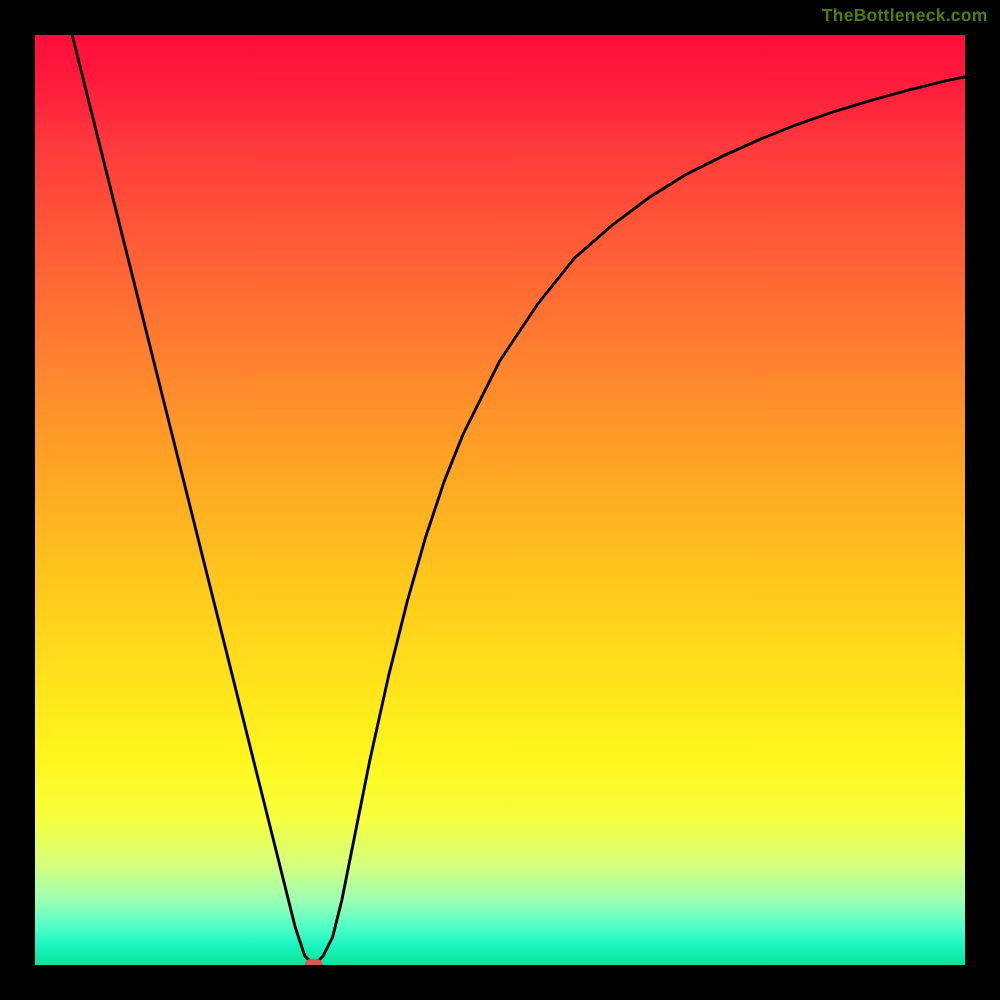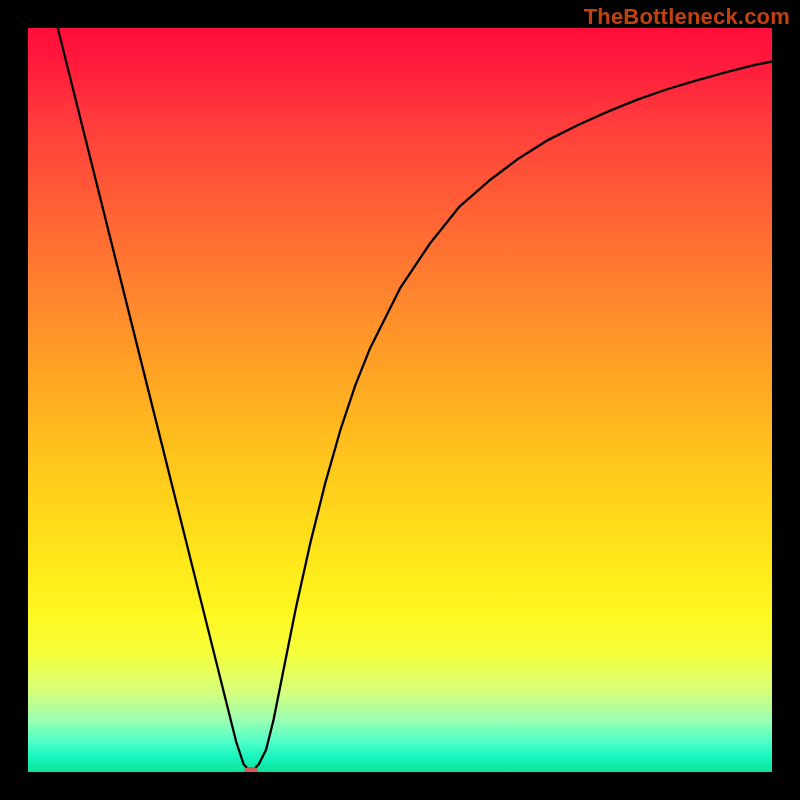--- a/index.html
+++ b/index.html
@@ -54,23 +54,23 @@
     width: 14px;
     height: 10px;
     border-radius: 6px;
     background: #d55a54;
     transform: translate(-50%, -50%);
   }
   .watermark {
     position: absolute;
     top: 4px;
     right: 10px;
-    color: #c2410c;
+    color: #4d7c0f;
     font-family: Arial, Helvetica, sans-serif;
-    font-size: 22px;
+    font-size: 14px;
     font-weight: 600;
     letter-spacing: 0.2px;
   }
 </style>
 </head>
 <body>
 
 <div class="frame">
   <div class="watermark">TheBottleneck.com</div>
   <div class="plot-area">

